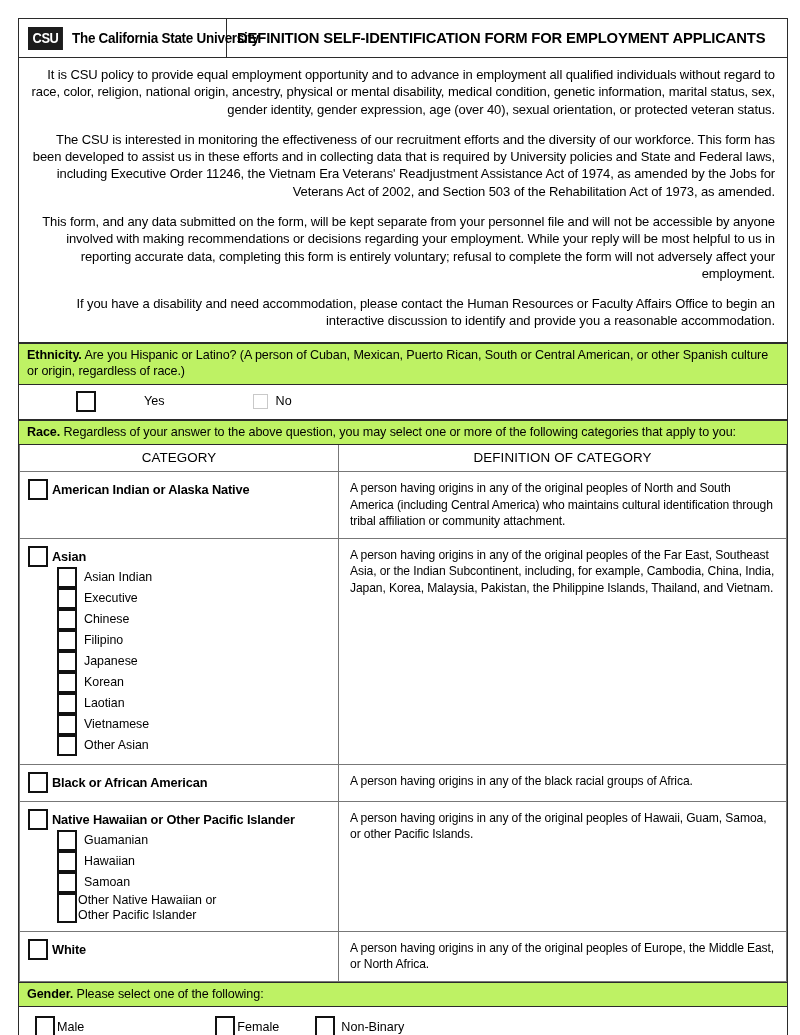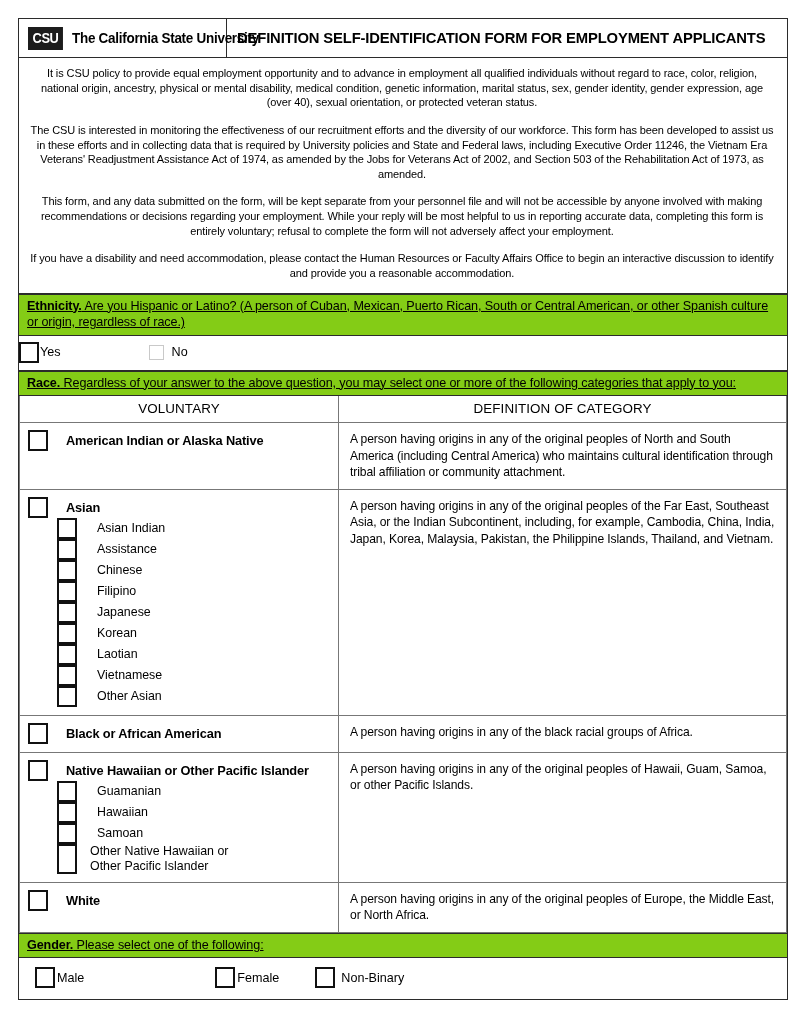--- a/index.html
+++ b/index.html
@@ -79,37 +79,36 @@
     white-space: nowrap;
   }
 
   
   .intro {
     padding: 8px 12px 10px 10px;
     border-bottom: 1.5px solid #2b2b2b;
   }
   .intro p {
     margin: 0 0 13px 0;
-    font-size: 11px;
+    font-size: 13px;
     line-height: 1.33;
     letter-spacing: -0.1px;
-    text-align: center;
+    text-align: right;
   }
   .intro p:last-child { margin-bottom: 2px; }
 
   
   .banner {
-    background: #84cc16;
+    background: #bef264;
     padding: 3px 8px 4px 8px;
     font-size: 12.6px;
     line-height: 1.32;
     letter-spacing: -0.1px;
     border-bottom: 1px solid #2b2b2b;
     border-top: 1px solid #2b2b2b;
-    text-decoration: underline;
   }
   .banner b { font-weight: bold; }
 
   
   .cb {
     display: inline-block;
     width: 20px;
     height: 21px;
     border: 2px solid #111;
     background: #fff;
@@ -166,39 +165,39 @@
     line-height: 1.36;
     letter-spacing: -0.1px;
   }
   .cat-main {
     display: flex;
     align-items: center;
   }
   .cat-main .cat-label {
     font-weight: bold;
     font-size: 12.8px;
-    margin-left: 18px;
+    margin-left: 4px;
     letter-spacing: -0.15px;
   }
   .sub-list {
     margin-top: 0;
     padding-left: 29px;
   }
   .sub-item {
     display: flex;
     align-items: center;
   }
   .sub-item .sub-label {
     font-size: 12.4px;
-    margin-left: 20px;
+    margin-left: 7px;
     line-height: 1.15;
   }
   .sub-label-2 {
     font-size: 12.4px;
-    margin-left: 13px;
+    margin-left: 1px;
     line-height: 1.2;
   }
 
   
   .gender-row {
     display: flex;
     align-items: center;
     padding: 9px 0 11px 0;
   }
   .gender-opt {
@@ -226,38 +225,38 @@
       <p> It is CSU policy  to provide equal employment opportunity and to advance in employment all qualified individuals without regard to race, color, religion, national origin, ancestry, physical or mental disability, medical condition, genetic information, marital status, sex, gender identity, gender expression, age (over 40), sexual orientation, or protected veteran status.</p>
       <p>The CSU is interested in monitoring the effectiveness of our recruitment efforts and the diversity of our workforce. This form has been developed to assist us in these efforts and in collecting data that is required by University policies and State and Federal laws, including Executive Order 11246, the Vietnam Era Veterans' Readjustment Assistance Act of 1974, as amended by the Jobs for Veterans Act of 2002, and Section 503 of the Rehabilitation Act of 1973, as amended.</p>
       <p>This form, and any data submitted on the form, will be kept separate from your personnel file and will not be accessible by anyone involved with making recommendations or decisions regarding your employment. While your reply will be most helpful to us in reporting accurate data, completing this form is entirely voluntary; refusal to complete the form will not adversely affect your employment.</p>
       <p>If you have a disability and need accommodation, please contact the Human Resources or Faculty Affairs Office to begin an interactive discussion to identify and provide you a reasonable accommodation.</p>
     </div>
 
     <div class="banner">
       <b>Ethnicity.</b><span>  Are you Hispanic or Latino?  (A person of Cuban, Mexican, Puerto Rican, South or Central American, or other Spanish culture or origin, regardless of race.)</span>
     </div>
     <div class="answer-row">
-      <div class="opt" style="">
+      <div class="opt" style="margin-left:57px;gap:47px;">
         <span class="cb"></span>
         <span class="lbl">Yes</span>
       </div>
       <div class="opt opt-light" style="margin-left:88px;">
         <span class="cb-light"></span>
         <span class="lbl">No</span>
       </div>
     </div>
 
     <div class="banner">
       <b>Race.</b><span>  Regardless of your answer to the above question, you may select one or more of the following categories that apply to you:</span>
     </div>
 
     <table class="tbl">
       <tbody>
           <tr>
-        <th class="colhead cat-cell" style="padding:5px 0 6px 0 !important;">VOLUNTARY</th>
+        <th class="colhead cat-cell" style="padding:5px 0 6px 0 !important;">CATEGORY</th>
         <th class="colhead">DEFINITION OF CATEGORY</th>
       </tr>
 
       <tr>
         <td class="cat-cell">
           <div class="cat-main">
             <span class="cb"></span>
             <span class="cat-label">American Indian or Alaska Native</span>
           </div>
         </td>
@@ -270,21 +269,21 @@
             <span class="cb"></span>
             <span class="cat-label">Asian</span>
           </div>
           <div class="sub-list">
             <div class="sub-item">
               <span class="cb"></span>
               <span class="sub-label">Asian Indian</span>
             </div>
             <div class="sub-item">
               <span class="cb"></span>
-              <span class="sub-label">Assistance</span>
+              <span class="sub-label">Executive</span>
             </div>
             <div class="sub-item">
               <span class="cb"></span>
               <span class="sub-label">Chinese</span>
             </div>
             <div class="sub-item">
               <span class="cb"></span>
               <span class="sub-label">Filipino</span>
             </div>
             <div class="sub-item">

